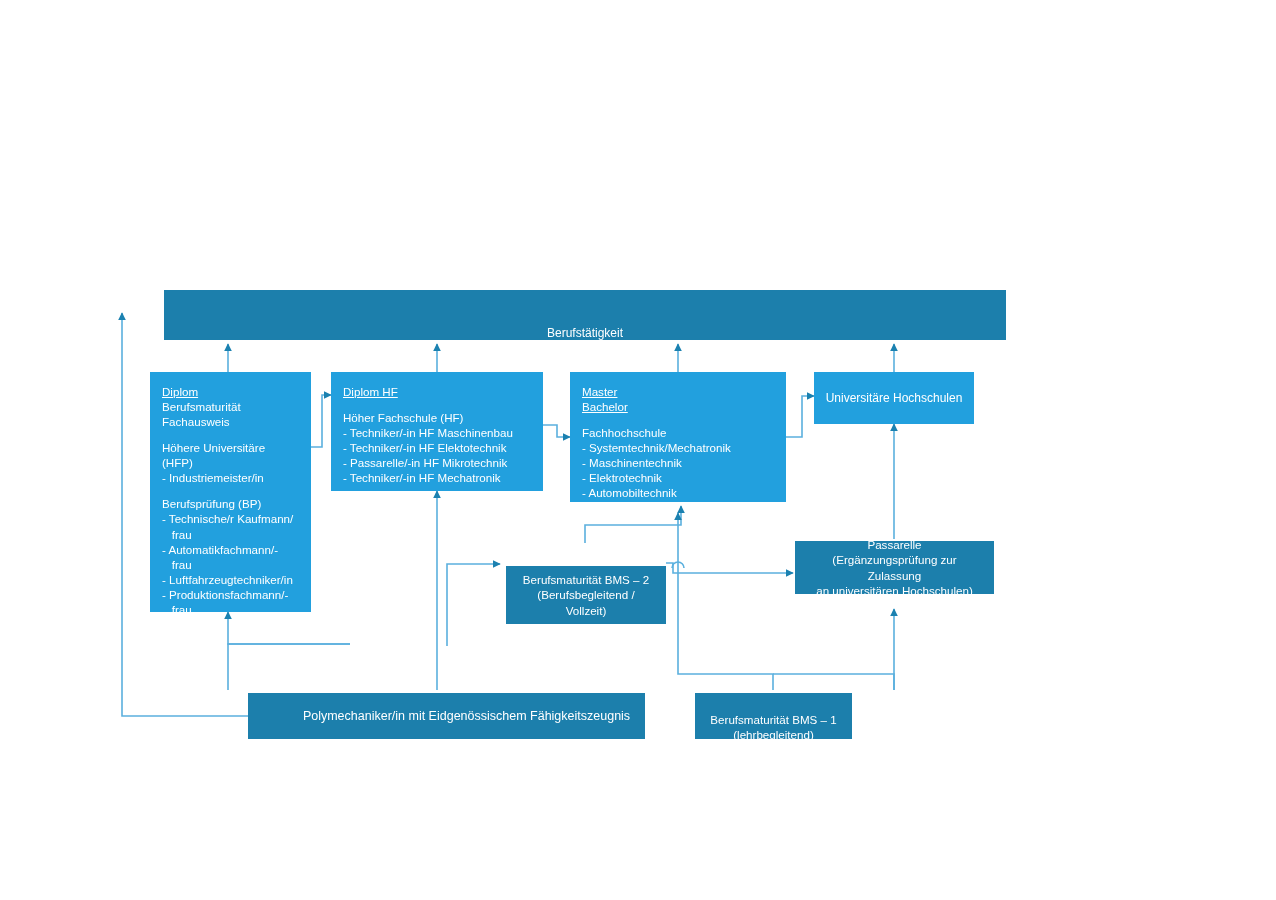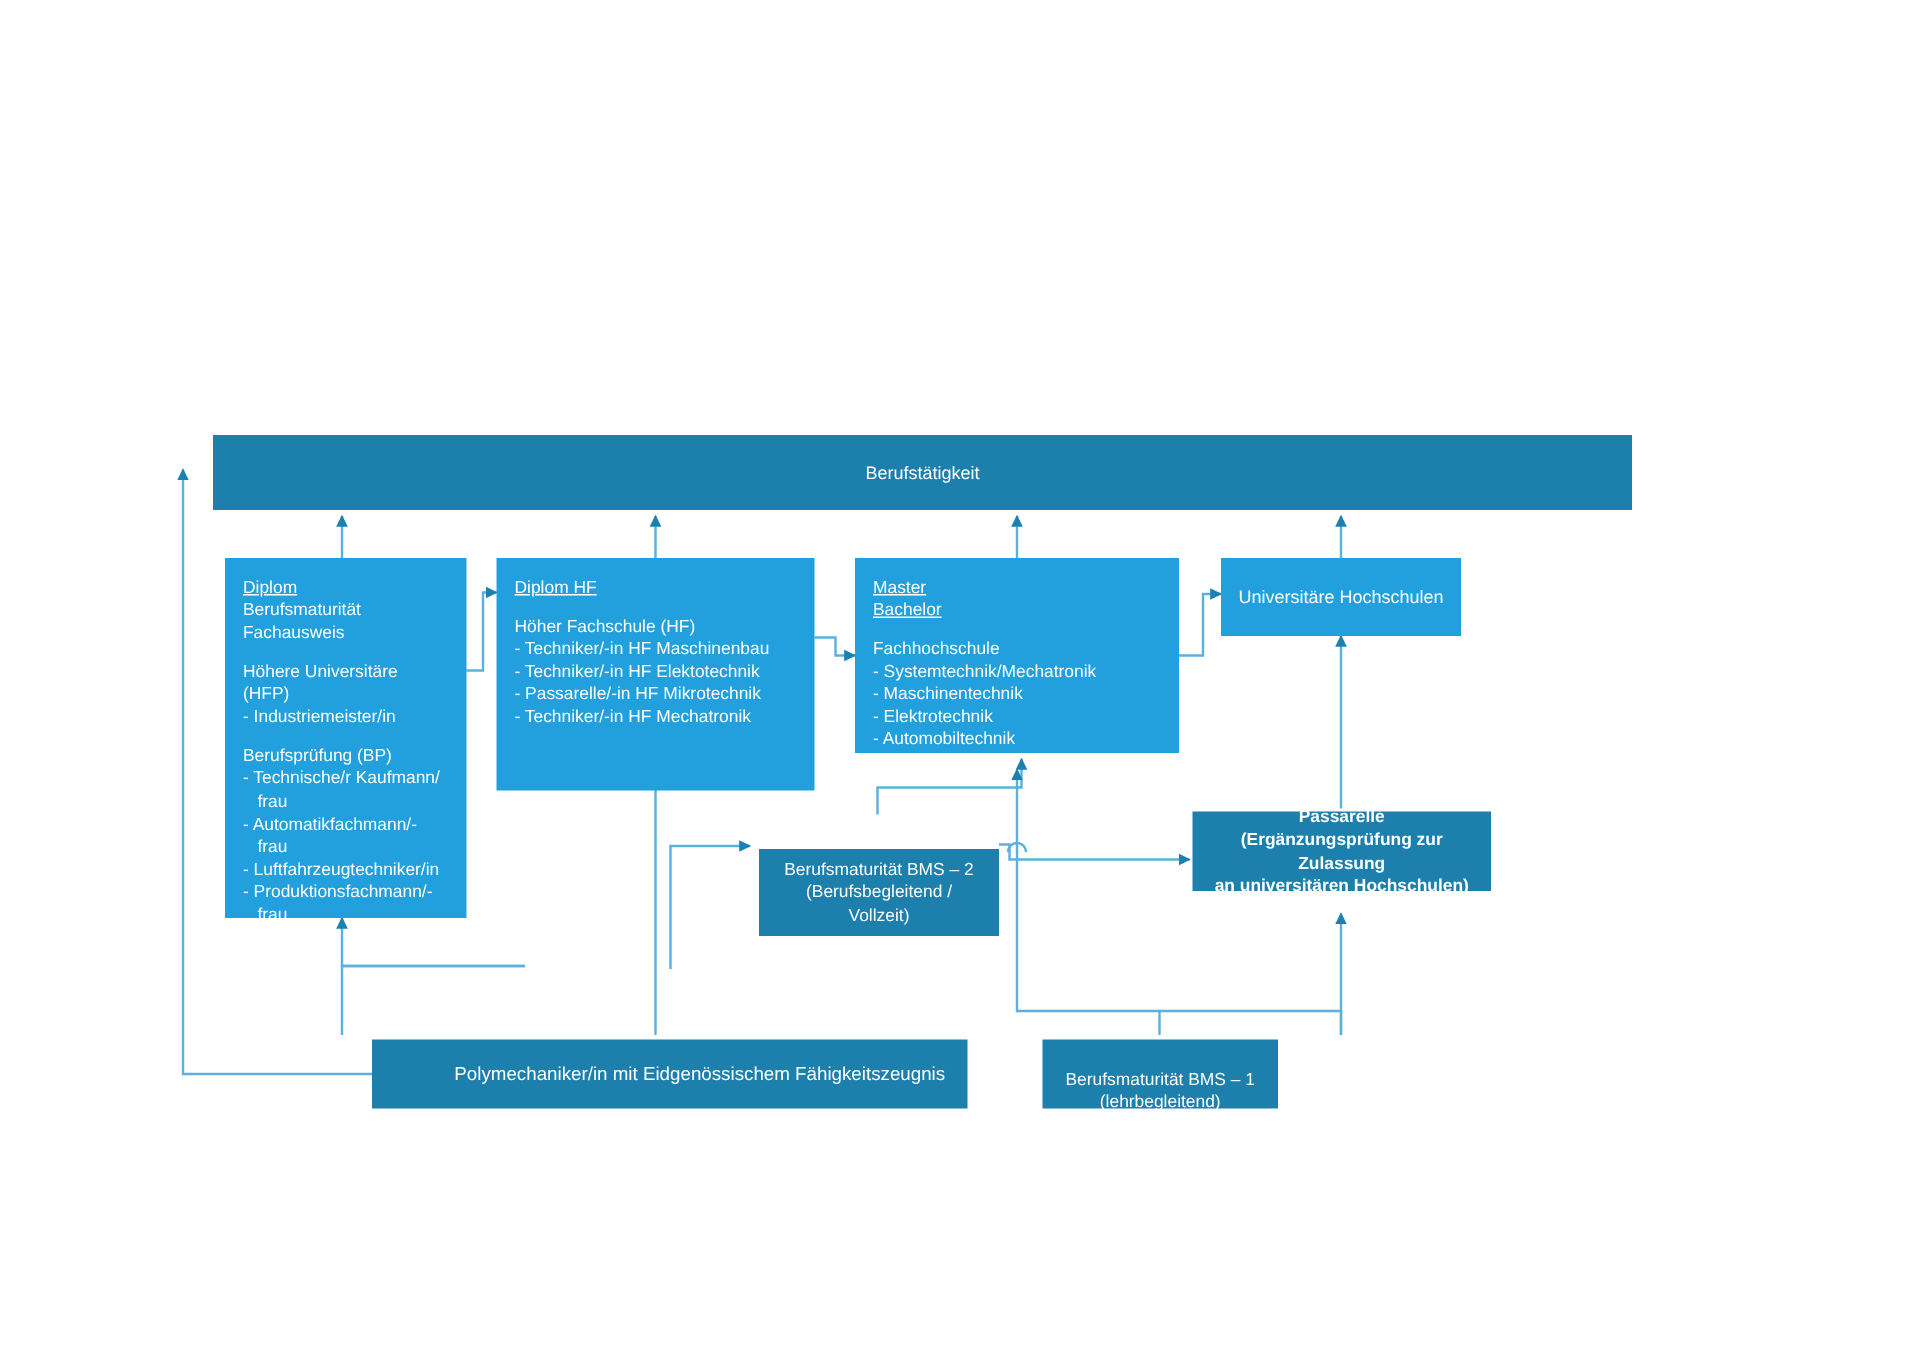--- a/index.html
+++ b/index.html
@@ -65,21 +65,21 @@
       <path d="M672,568 a6,6 0 0 1 12,0" stroke="#5bb0de" stroke-width="1.6" fill="none"></path>
 
       <path d="M894,690 L894,674 L773,674"></path>
       <path d="M894,690 L894,609" marker-end="url(#ah)"></path>
 
       <path d="M894,539 L894,424" marker-end="url(#ah)"></path>
 
     </g>
   </svg>
 
-  <div class="box dark ctr" style="left:142px;top:290px;width:946px;height:50px;">
+  <div class="box dark ctr" style="left:164px;top:290px;width:842px;height:50px;align-items:flex-end;">
     <span class="t12">Berufstätigkeit</span>
   </div>
 
   <div class="box light" style="left:150px;top:372px;width:161px;height:240px;">
     <div class="txt-top lead t115">
       <div class="hd">Diplom</div>
       <div>Berufsmaturität</div>
       <div>Fachausweis</div>
       <div class="sp"></div>
       <div>Höhere Universitäre</div>
@@ -90,21 +90,21 @@
       <div class="nowrap">- Technische/r Kaufmann/</div>
       <div class="nowrap">   frau</div>
       <div class="nowrap">- Automatikfachmann/-</div>
       <div class="nowrap">   frau</div>
       <div class="nowrap">- Luftfahrzeugtechniker/in</div>
       <div class="nowrap">- Produktionsfachmann/-</div>
       <div class="nowrap">   frau</div>
     </div>
   </div>
 
-  <div class="box light" style="left:331px;top:372px;width:212px;height:155px;">
+  <div class="box light" style="left:331px;top:372px;width:212px;height:119px;">
     <div class="txt-top lead t115">
       <div class="hd">Diplom HF</div>
       <div class="sp"></div>
       <div>Höher Fachschule (HF)</div>
       <div class="nowrap">- Techniker/-in HF Maschinenbau</div>
       <div class="nowrap">- Techniker/-in HF Elektotechnik</div>
       <div class="nowrap">- Passarelle/-in HF Mikrotechnik</div>
       <div class="nowrap">- Techniker/-in HF Mechatronik</div>
     </div>
   </div>
@@ -127,21 +127,21 @@
   </div>
 
   <div class="box dark ctr" style="left:506px;top:566px;width:160px;height:58px;">
     <div class="lines t115" style="text-align:center;">
       <div>Berufsmaturität BMS – 2</div>
       <div>(Berufsbegleitend /</div>
       <div>Vollzeit)</div>
     </div>
   </div>
 
-  <div class="box dark ctr" style="left:795px;top:541px;width:199px;height:53px;font-weight:bold;">
+  <div class="box dark ctr" style="left:795px;top:541px;width:199px;height:53px;">
     <div class="lines t115" style="text-align:center;">
       <div>Passarelle</div>
       <div>(Ergänzungsprüfung zur</div>
       <div>Zulassung</div>
       <div>an universitären Hochschulen)</div>
     </div>
   </div>
 
   <div class="box dark ctr" style="left:248px;top:693px;width:397px;height:46px;padding-left:40px;">
     <span class="t125">Polymechaniker/in mit Eidgenössischem Fähigkeitszeugnis</span>

